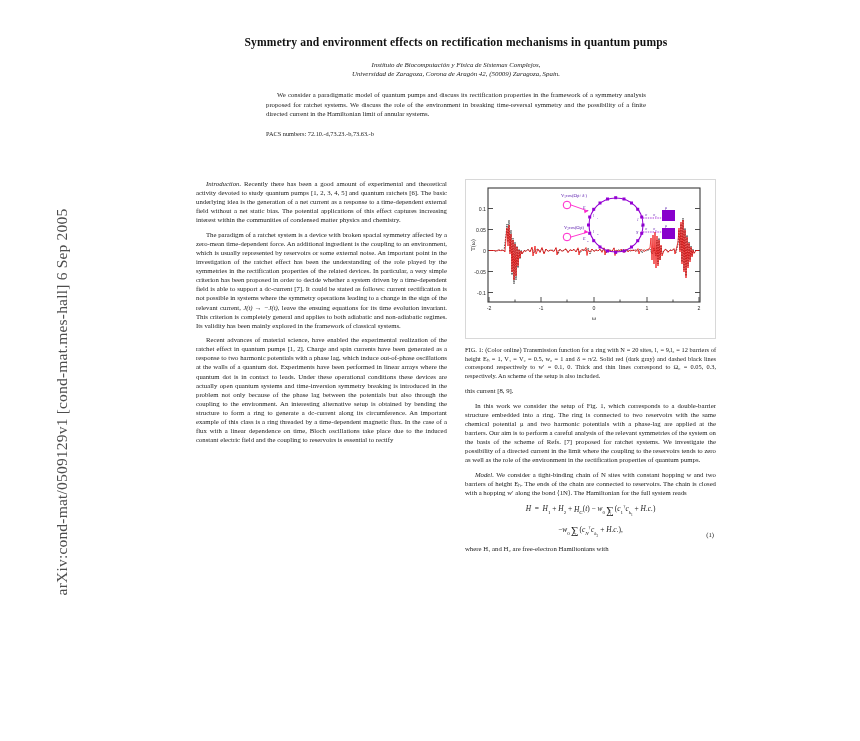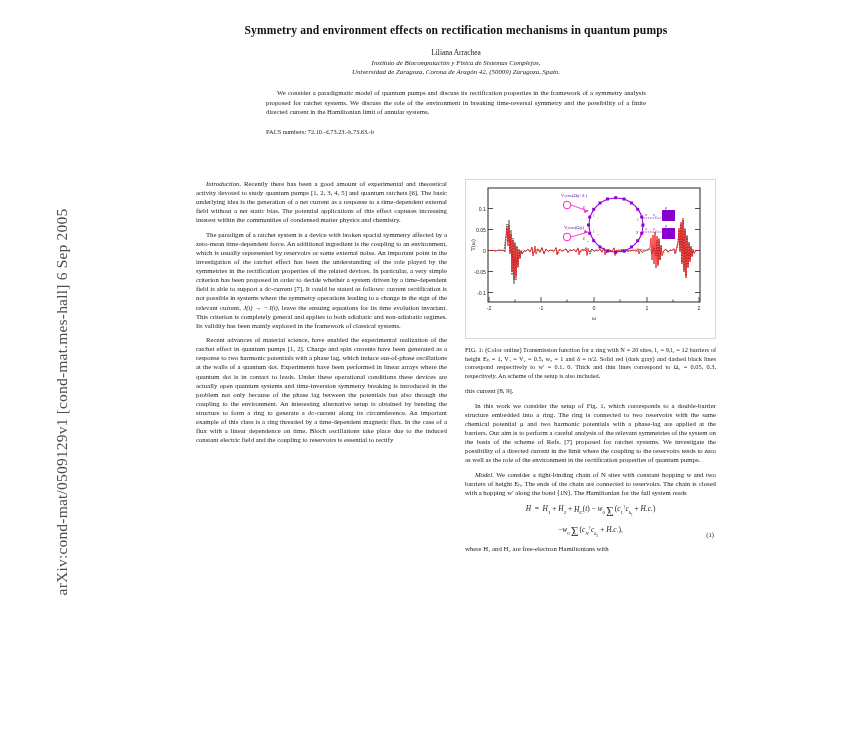--- a/index.html
+++ b/index.html
@@ -39,21 +39,21 @@
     top: 24px;
     width: 520px;
     height: 700px;
   }
 
   #title {
     font-size: 11.6px;
     font-weight: bold;
     text-align: center;
     letter-spacing: 0.15px;
-    margin: 0 0 11px 0;
+    margin: 12px 0 11px 0;
     color: #111;
   }
   #author {
     font-size: 7.4px;
     text-align: center;
     margin: 0 0 1px 0;
   }
   .affil {
     font-size: 6.9px;
     font-style: italic;
@@ -149,21 +149,20 @@
   }
 </style>
 </head>
 <body>
 
 <div id="arxiv-stamp">arXiv:cond-mat/0509129v1  [cond-mat.mes-hall]  6 Sep 2005</div>
 
 <div id="paper">
 
   <h1 id="title">Symmetry and environment effects on rectification mechanisms in quantum pumps</h1>
-  <div id="author">Liliana Arrachea</div>
   <div class="affil">Instituto de Biocomputación y Física de Sistemas Complejos,</div>
   <div class="affil">Universidad de Zaragoza, Corona de Aragón 42, (50009) Zaragoza, Spain.</div>
 
   <div id="abstract">
     <p>We consider a paradigmatic model of quantum pumps and discuss its rectification properties in the framework of a symmetry analysis proposed for ratchet systems. We discuss the role of the environment in breaking time-reversal symmetry and the possibility of a finite directed current in the Hamiltonian limit of annular systems.</p>
   </div>
   <div id="pacs">PACS numbers: 72.10.-d,73.23.-b,73.63.-b</div>
 
   <div id="columns">
 

